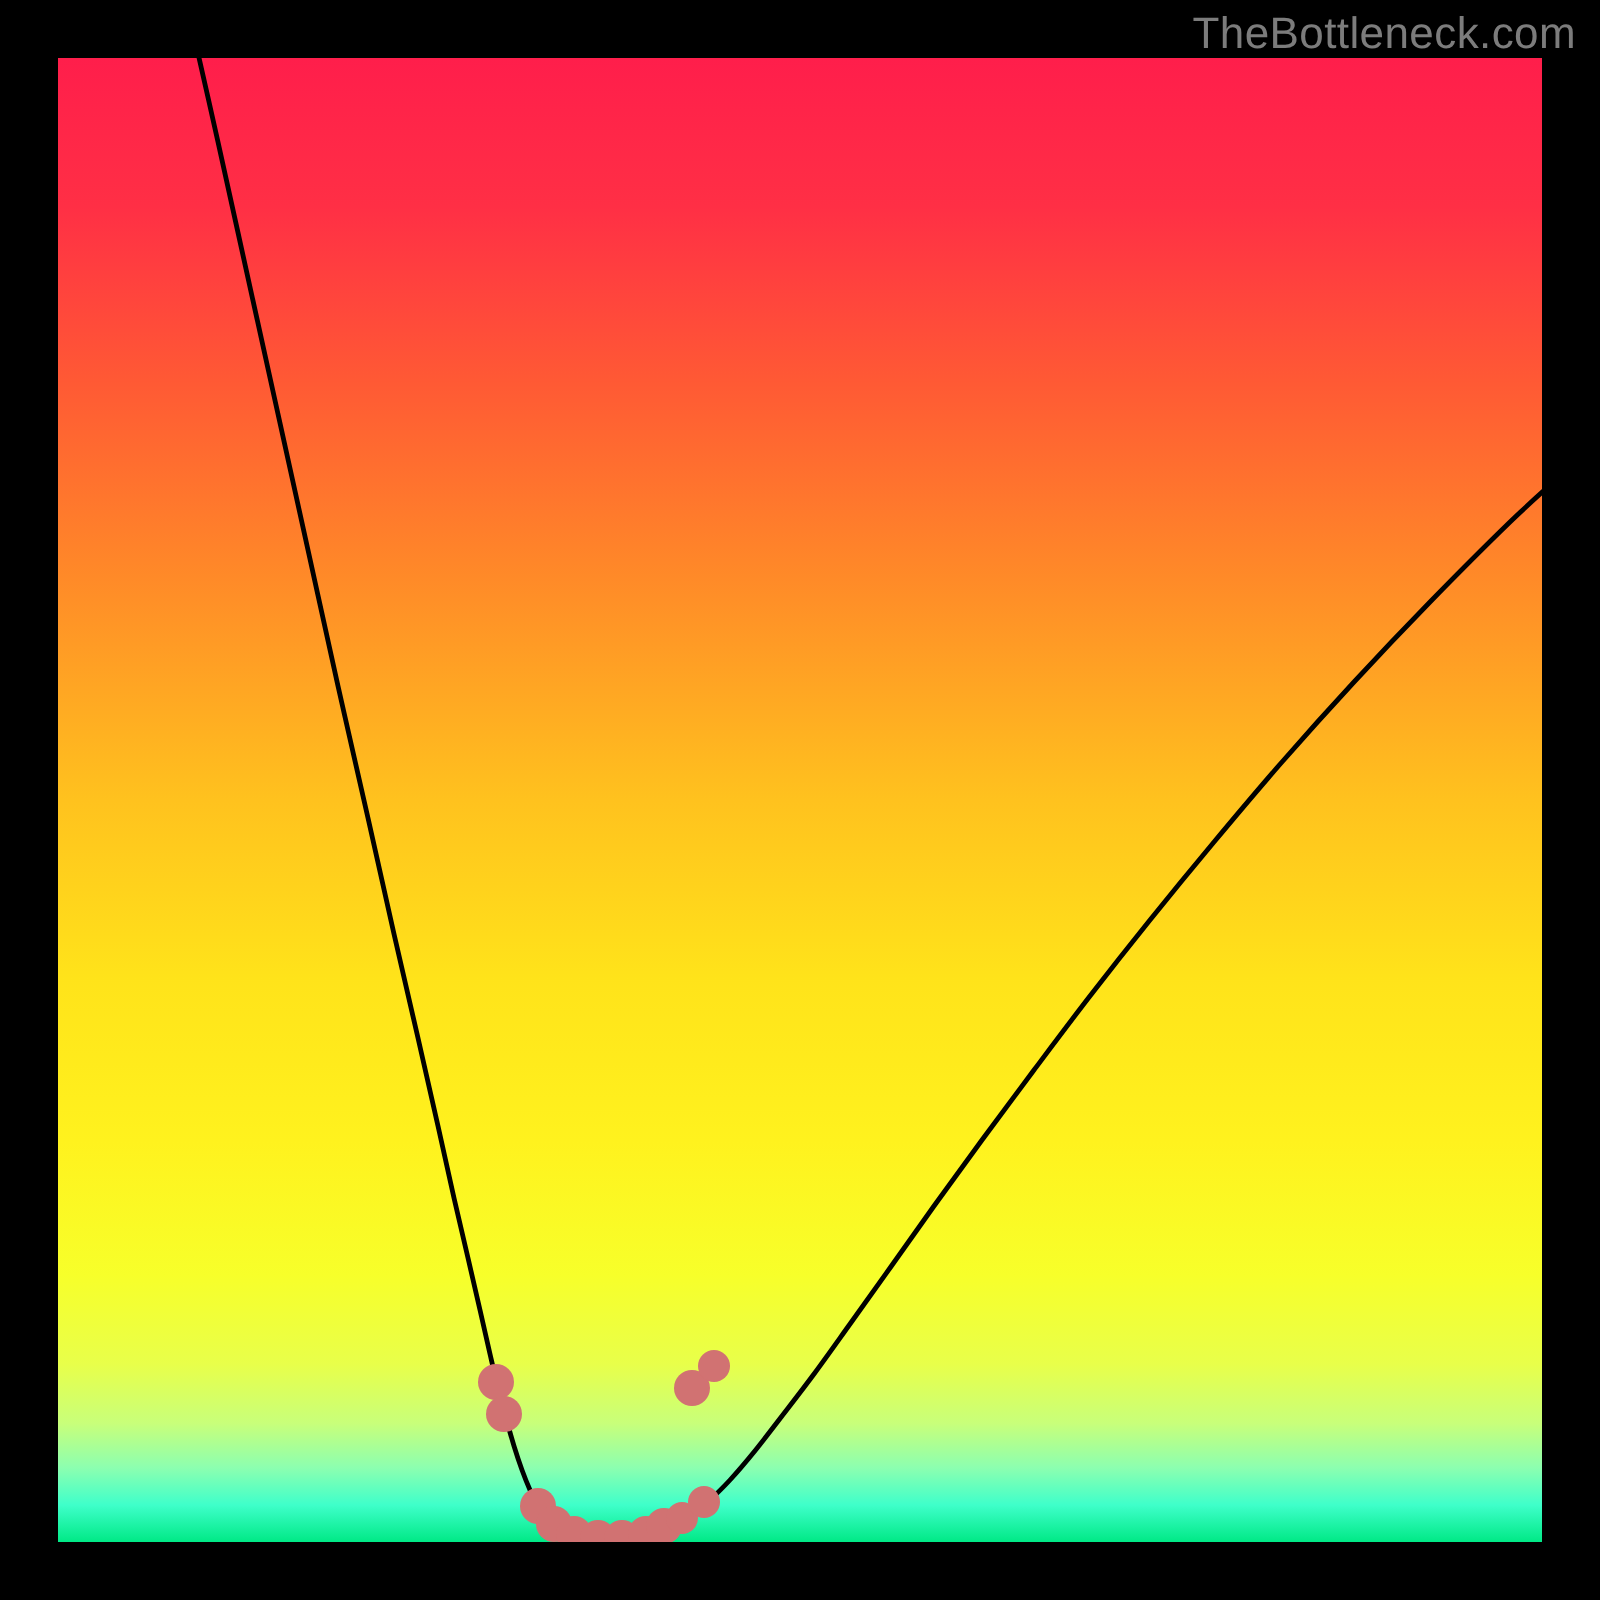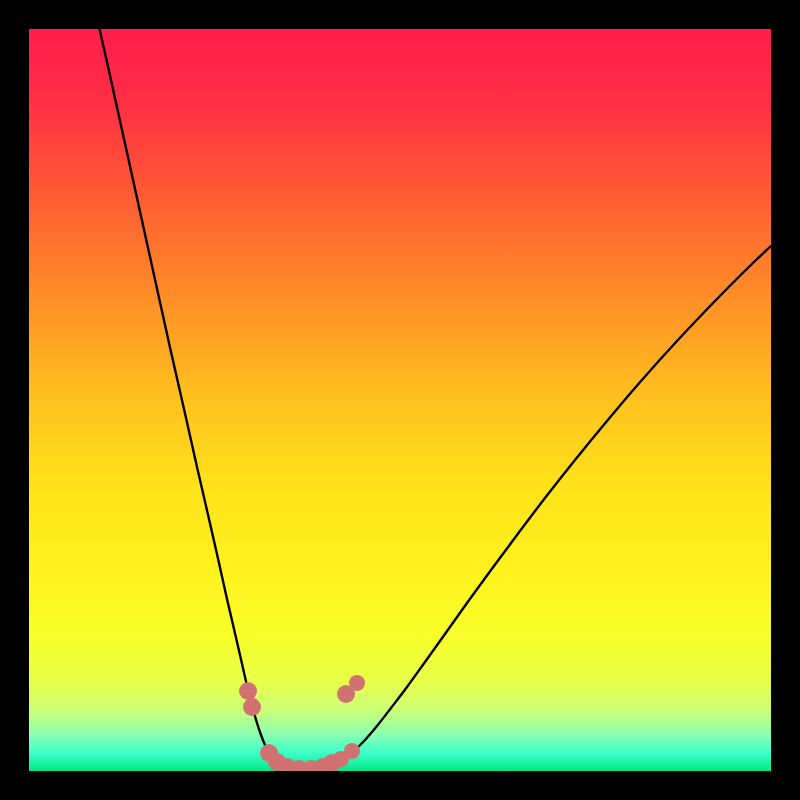--- a/index.html
+++ b/index.html
@@ -82,13 +82,14 @@
           <circle cx="294" cy="738" r="9" fill="#d17272" stroke="#bd5c5c" stroke-width="0"></circle>
           <circle cx="303" cy="734" r="9" fill="#d17272" stroke="#bd5c5c" stroke-width="0"></circle>
           <circle cx="312" cy="730" r="8" fill="#d17272" stroke="#bd5c5c" stroke-width="0"></circle>
           <circle cx="323" cy="722" r="8" fill="#d17272" stroke="#bd5c5c" stroke-width="0"></circle>
           <circle cx="317" cy="665" r="9" fill="#d17272" stroke="#bd5c5c" stroke-width="0"></circle>
           <circle cx="328" cy="654" r="8" fill="#d17272" stroke="#bd5c5c" stroke-width="0"></circle>
         </g>
     </svg>
   </div>
 
+  <div class="watermark">TheBottleneck.com</div>
 </div>
 
 </body></html>

